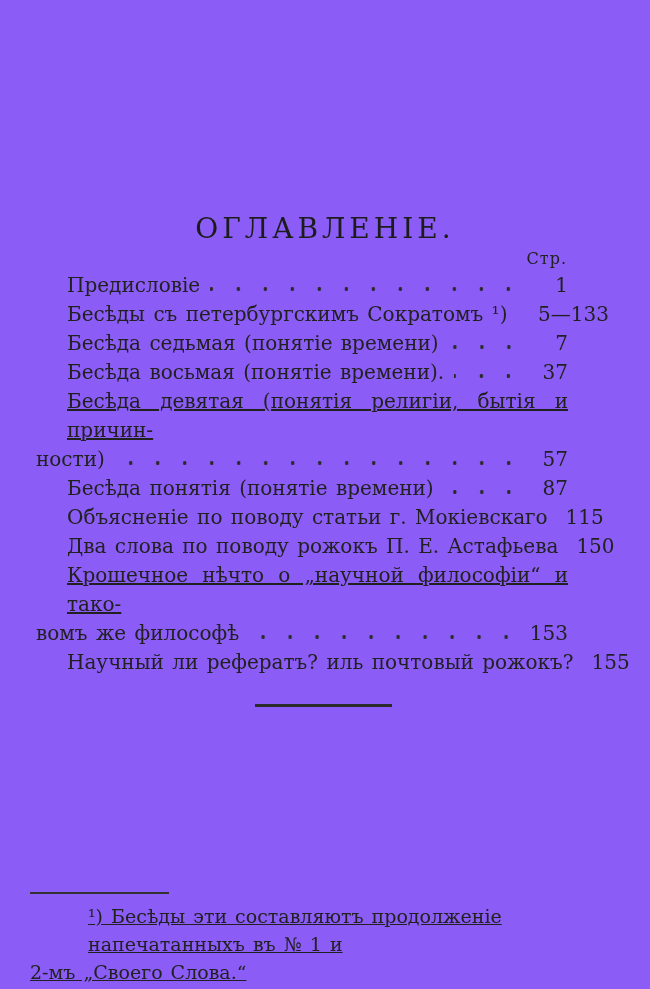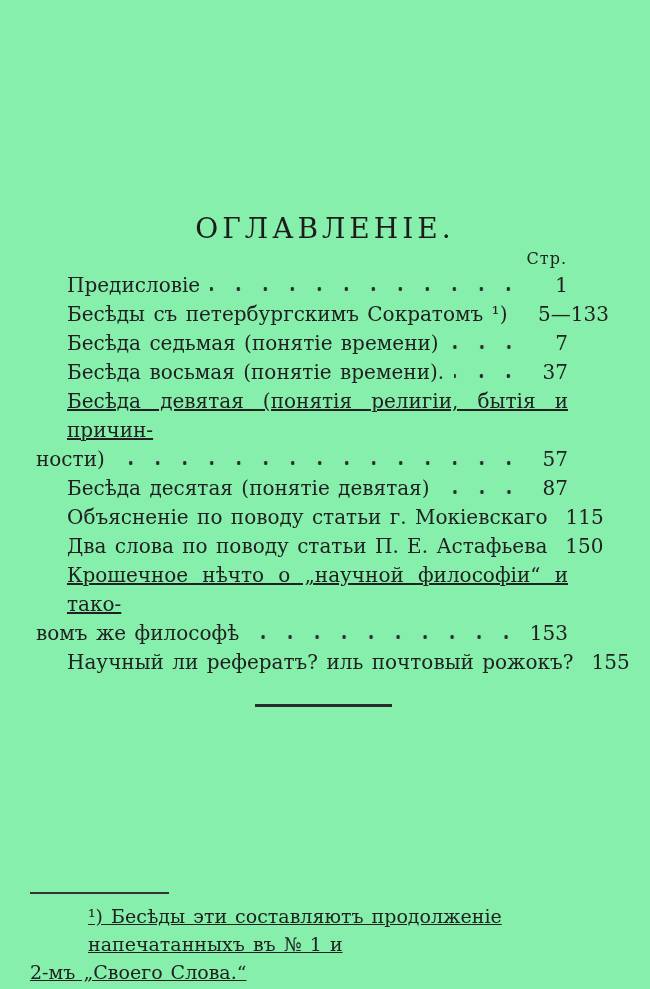--- a/index.html
+++ b/index.html
@@ -1,19 +1,19 @@
 <!DOCTYPE html>
 <html><head>
 <meta charset="utf-8">
 <style>
   html,body { margin:0; padding:0; background:#ffffff; }
   .page {
     position:relative;
     width:650px; height:989px;
-    background:#86efac;
+    background:#8b5cf6;
     color:#212121;
     font-family:"DejaVu Serif","Liberation Serif",serif;
     overflow:hidden;
   }
   .title {
     position:absolute; top:212px; left:0; width:100%;
     margin:0; text-align:center;
     font-size:28px; font-weight:normal; letter-spacing:4px;
     color:#1c1c1c;
   }
@@ -85,31 +85,31 @@
         <span class="leader"></span>
         <span class="num">37</span>
       </div>
       <div class="trow first-line indent"><span class="etext">Бесѣда девятая  (понятія  религіи,  бытія  и  причин-</span></div>
       <div class="trow flexrow">
         <span class="etext">ности)</span>
         <span class="leader"></span>
         <span class="num">57</span>
       </div>
       <div class="trow flexrow indent">
-        <span class="etext">Бесѣда десятая (понятіе девятая)</span>
+        <span class="etext">Бесѣда понятія (понятіе времени)</span>
         <span class="leader"></span>
         <span class="num">87</span>
       </div>
       <div class="trow flexrow indent">
         <span class="etext">Объясненіе по поводу статьи г. Мокіевскаго</span>
         <span class="leader"></span>
         <span class="num">115</span>
       </div>
       <div class="trow flexrow indent">
-        <span class="etext">Два слова по поводу статьи П. Е. Астафьева</span>
+        <span class="etext">Два слова по поводу рожокъ П. Е. Астафьева</span>
         <span class="leader"></span>
         <span class="num">150</span>
       </div>
       <div class="trow first-line indent"><span class="etext">Крошечное нѣчто о „научной  философіи“  и тако-</span></div>
       <div class="trow flexrow">
         <span class="etext">вомъ же философѣ</span>
         <span class="leader"></span>
         <span class="num">153</span>
       </div>
       <div class="trow flexrow indent">

